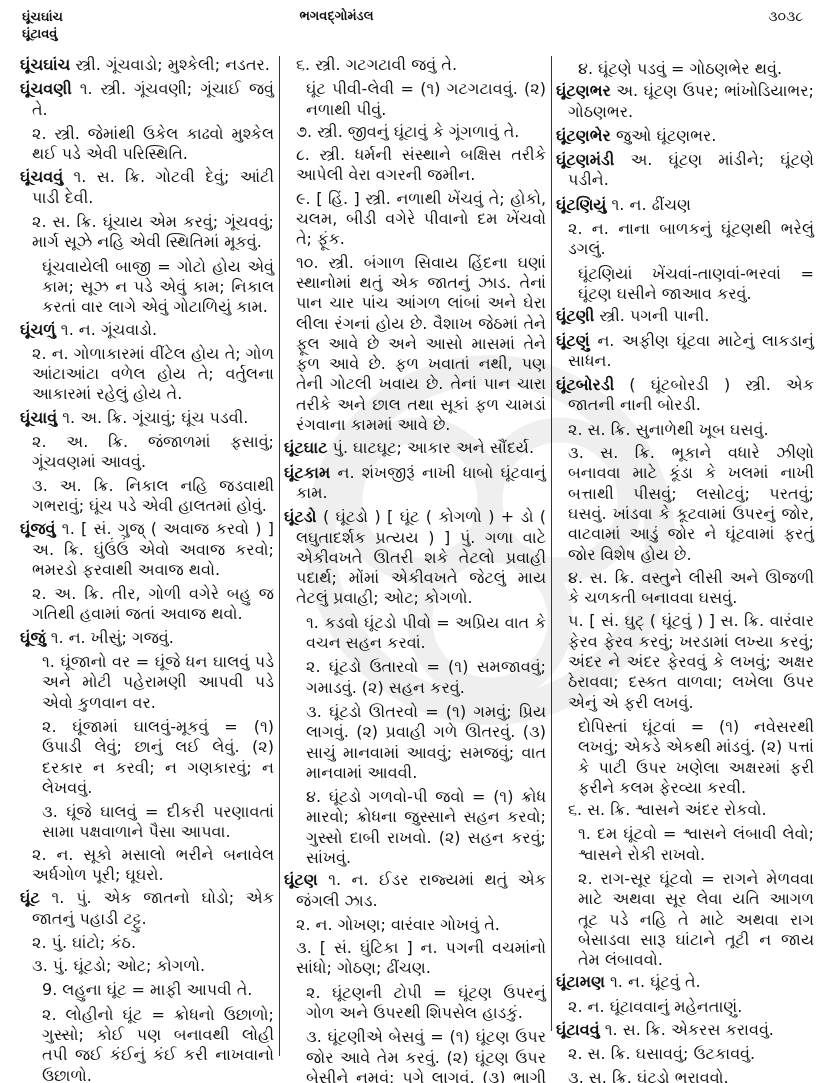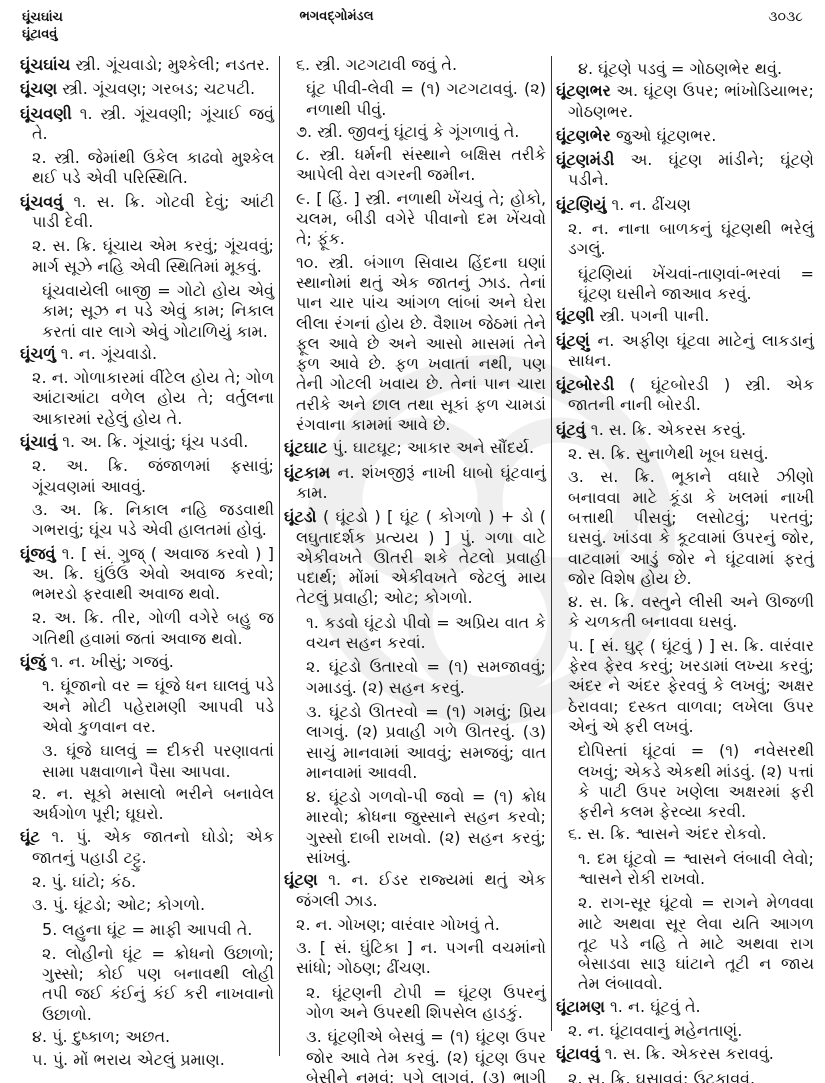--- a/index.html
+++ b/index.html
@@ -42,41 +42,41 @@
     <div>ઘૂંટાવવું</div>
   </div>
   <div class="hdr-center">ભગવદ્ગોમંડલ</div>
   <div class="hdr-right">૩૦૩૮</div>
 
   <div class="rule rule1"></div>
   <div class="rule rule2"></div>
 
   <div class="col col1">
       <div class="entry hang"><span class="hw">ઘૂંચઘાંચ</span><span> સ્ત્રી. ગૂંચવાડો; મુશ્કેલી; નડતર.</span></div>
-      <div class="entry hang"><span class="hw">ઘૂંચણ</span><span> સ્ત્રી. ગૂંચવણ; ગરબડ; ચટપટી.</span></div>
       <div class="entry hang"><span class="hw">ઘૂંચવણી</span><span> ૧. સ્ત્રી. ગૂંચવણી; ગૂંચાઈ જવું તે.</span></div>
       <div class="sub">૨. સ્ત્રી. જેમાંથી ઉકેલ કાઢવો મુશ્કેલ થઈ પડે એવી પરિસ્થિતિ.</div>
       <div class="entry hang"><span class="hw">ઘૂંચવવું</span><span> ૧. સ. ક્રિ. ગોટવી દેવું; આંટી પાડી દેવી.</span></div>
       <div class="sub">૨. સ. ક્રિ. ઘૂંચાય એમ કરવું; ગૂંચવવું; માર્ગ સૂઝે નહિ એવી સ્થિતિમાં મૂકવું.</div>
       <div class="sub2">ઘૂંચવાયેલી બાજી = ગોટો હોય એવું કામ; સૂઝ ન પડે એવું કામ; નિકાલ કરતાં વાર લાગે એવું ગોટાળિયું કામ.</div>
       <div class="entry hang"><span class="hw">ઘૂંચળું</span><span> ૧. ન. ગૂંચવાડો.</span></div>
       <div class="sub">૨. ન. ગોળાકારમાં વીંટેલ હોય તે; ગોળ આંટાઆંટા વળેલ હોય તે; વર્તુલના આકારમાં રહેલું હોય તે.</div>
       <div class="entry hang"><span class="hw">ઘૂંચાવું</span><span> ૧. અ. ક્રિ. ગૂંચાવું; ઘૂંચ પડવી.</span></div>
       <div class="sub">૨. અ. ક્રિ. જંજાળમાં ફસાવું; ગૂંચવણમાં આવવું.</div>
       <div class="sub">૩. અ. ક્રિ. નિકાલ નહિ જડવાથી ગભરાવું; ઘૂંચ પડે એવી હાલતમાં હોવું.</div>
       <div class="entry hang"><span class="hw">ઘૂંજવું</span><span> ૧. [ સં. ગુજ્ ( અવાજ કરવો ) ] અ. ક્રિ. ઘુંઉંઉં એવો અવાજ કરવો; ભમરડો ફરવાથી અવાજ થવો.</span></div>
       <div class="sub">૨. અ. ક્રિ. તીર, ગોળી વગેરે બહુ જ ગતિથી હવામાં જતાં અવાજ થવો.</div>
       <div class="entry hang"><span class="hw">ઘૂંજું</span><span> ૧. ન. ખીસું; ગજવું.</span></div>
       <div class="sub2">૧. ઘૂંજાનો વર = ઘૂંજે ધન ઘાલવું પડે અને મોટી પહેરામણી આપવી પડે એવો કુળવાન વર.</div>
+      <div class="sub2">૨. ઘૂંજામાં ઘાલવું-મૂકવું = (૧) ઉપાડી લેવું; છાનું લઈ લેવું. (૨) દરકાર ન કરવી; ન ગણકારવું; ન લેખવવું.</div>
       <div class="sub2">૩. ઘૂંજે ઘાલવું = દીકરી પરણાવતાં સામા પક્ષવાળાને પૈસા આપવા.</div>
       <div class="sub">૨. ન. સૂકો મસાલો ભરીને બનાવેલ અર્ધગોળ પૂરી; ઘૂઘરો.</div>
       <div class="entry hang"><span class="hw">ઘૂંટ</span><span> ૧. પું. એક જાતનો ઘોડો; એક જાતનું પહાડી ટટ્ટુ.</span></div>
       <div class="sub">૨. પું. ઘાંટો; કંઠ.</div>
       <div class="sub">૩. પું. ઘૂંટડો; ઓટ; કોગળો.</div>
-      <div class="sub2">5. લહુના ઘૂંટ = માફી આપવી તે.</div>
+      <div class="sub2">9. લહુના ઘૂંટ = માફી આપવી તે.</div>
       <div class="sub2">૨. લોહીનો ઘૂંટ = ક્રોધનો ઉછાળો; ગુસ્સો; કોઈ પણ બનાવથી લોહી તપી જઈ કંઈનું કંઈ કરી નાખવાનો ઉછાળો.</div>
       <div class="sub">૪. પું. દુષ્કાળ; અછત.</div>
       <div class="sub">૫. પું. મોં ભરાય એટલું પ્રમાણ.</div>
     </div>
   <div class="col col2">
       <div class="sub">૬. સ્ત્રી. ગટગટાવી જવું તે.</div>
       <div class="sub2">ઘૂંટ પીવી-લેવી = (૧) ગટગટાવવું. (૨) નળાથી પીવું.</div>
       <div class="sub">૭. સ્ત્રી. જીવનું ઘૂંટાવું કે ગૂંગળાવું તે.</div>
       <div class="sub">૮. સ્ત્રી. ધર્મની સંસ્થાને બક્ષિસ તરીકે આપેલી વેરા વગરની જમીન.</div>
       <div class="sub">૯. [ હિં. ] સ્ત્રી. નળાથી ખેંચવું તે; હોકો, ચલમ, બીડી વગેરે પીવાનો દમ ખેંચવો તે; ફૂંક.</div>
@@ -98,21 +98,20 @@
       <div class="sub2">૪. ઘૂંટણે પડવું = ગોઠણભેર થવું.</div>
       <div class="entry hang"><span class="hw">ઘૂંટણભર</span><span> અ. ઘૂંટણ ઉપર; ભાંખોડિયાભર; ગોઠણભર.</span></div>
       <div class="entry hang"><span class="hw">ઘૂંટણભેર</span><span> જુઓ ઘૂંટણભર.</span></div>
       <div class="entry hang"><span class="hw">ઘૂંટણમંડી</span><span> અ. ઘૂંટણ માંડીને; ઘૂંટણે પડીને.</span></div>
       <div class="entry hang"><span class="hw">ઘૂંટણિયું</span><span> ૧. ન. ઢીંચણ</span></div>
       <div class="sub">૨. ન. નાના બાળકનું ઘૂંટણથી ભરેલું ડગલું.</div>
       <div class="sub2">ઘૂંટણિયાં ખેંચવાં-તાણવાં-ભરવાં = ઘૂંટણ ઘસીને જાઆવ કરવું.</div>
       <div class="entry hang"><span class="hw">ઘૂંટણી</span><span> સ્ત્રી. પગની પાની.</span></div>
       <div class="entry hang"><span class="hw">ઘૂંટણું</span><span> ન. અફીણ ઘૂંટવા માટેનું લાકડાનું સાધન.</span></div>
       <div class="entry hang"><span class="hw">ઘૂંટબોરડી</span><span> ( ઘૂંટબોરડી ) સ્ત્રી. એક જાતની નાની બોરડી.</span></div>
-      <div class="entry hang"><span class="hw">ઘૂંટવું</span><span> ૧. સ. ક્રિ. એકરસ કરવું.</span></div>
       <div class="sub">૨. સ. ક્રિ. સુનાળેથી ખૂબ ઘસવું.</div>
       <div class="sub">૩. સ. ક્રિ. ભૂકાને વધારે ઝીણો બનાવવા માટે કૂંડા કે ખલમાં નાખી બત્તાથી પીસવું; લસોટવું; પરતવું; ઘસવું. ખાંડવા કે કૂટવામાં ઉપરનું જોર, વાટવામાં આડું જોર ને ઘૂંટવામાં ફરતું જોર વિશેષ હોય છે.</div>
       <div class="sub">૪. સ. ક્રિ. વસ્તુને લીસી અને ઊજળી કે ચળકતી બનાવવા ઘસવું.</div>
       <div class="sub">૫. [ સં. ઘુટ્ ( ઘૂંટવું ) ] સ. ક્રિ. વારંવાર ફેરવ ફેરવ કરવું; ખરડામાં લખ્યા કરવું; અંદર ને અંદર ફેરવવું કે લખવું; અક્ષર ઠેરાવવા; દસ્કત વાળવા; લખેલા ઉપર એનું એ ફરી લખવું.</div>
       <div class="sub2">દોપિસ્તાં ઘૂંટવાં = (૧) નવેસરથી લખવું; એકડે એકથી માંડવું. (૨) પત્તાં કે પાટી ઉપર ખણેલા અક્ષરમાં ફરી ફરીને કલમ ફેરવ્યા કરવી.</div>
       <div class="sub">૬. સ. ક્રિ. શ્વાસને અંદર રોકવો.</div>
       <div class="sub2">૧. દમ ઘૂંટવો = શ્વાસને લંબાવી લેવો; શ્વાસને રોકી રાખવો.</div>
       <div class="sub2">૨. રાગ-સૂર ઘૂંટવો = રાગને મેળવવા માટે અથવા સૂર લેવા યતિ આગળ તૂટ પડે નહિ તે માટે અથવા રાગ બેસાડવા સારૂ ઘાંટાને તૂટી ન જાય તેમ લંબાવવો.</div>
       <div class="entry hang"><span class="hw">ઘૂંટામણ</span><span> ૧. ન. ઘૂંટવું તે.</span></div>
       <div class="sub">૨. ન. ઘૂંટાવવાનું મહેનતાણું.</div>

